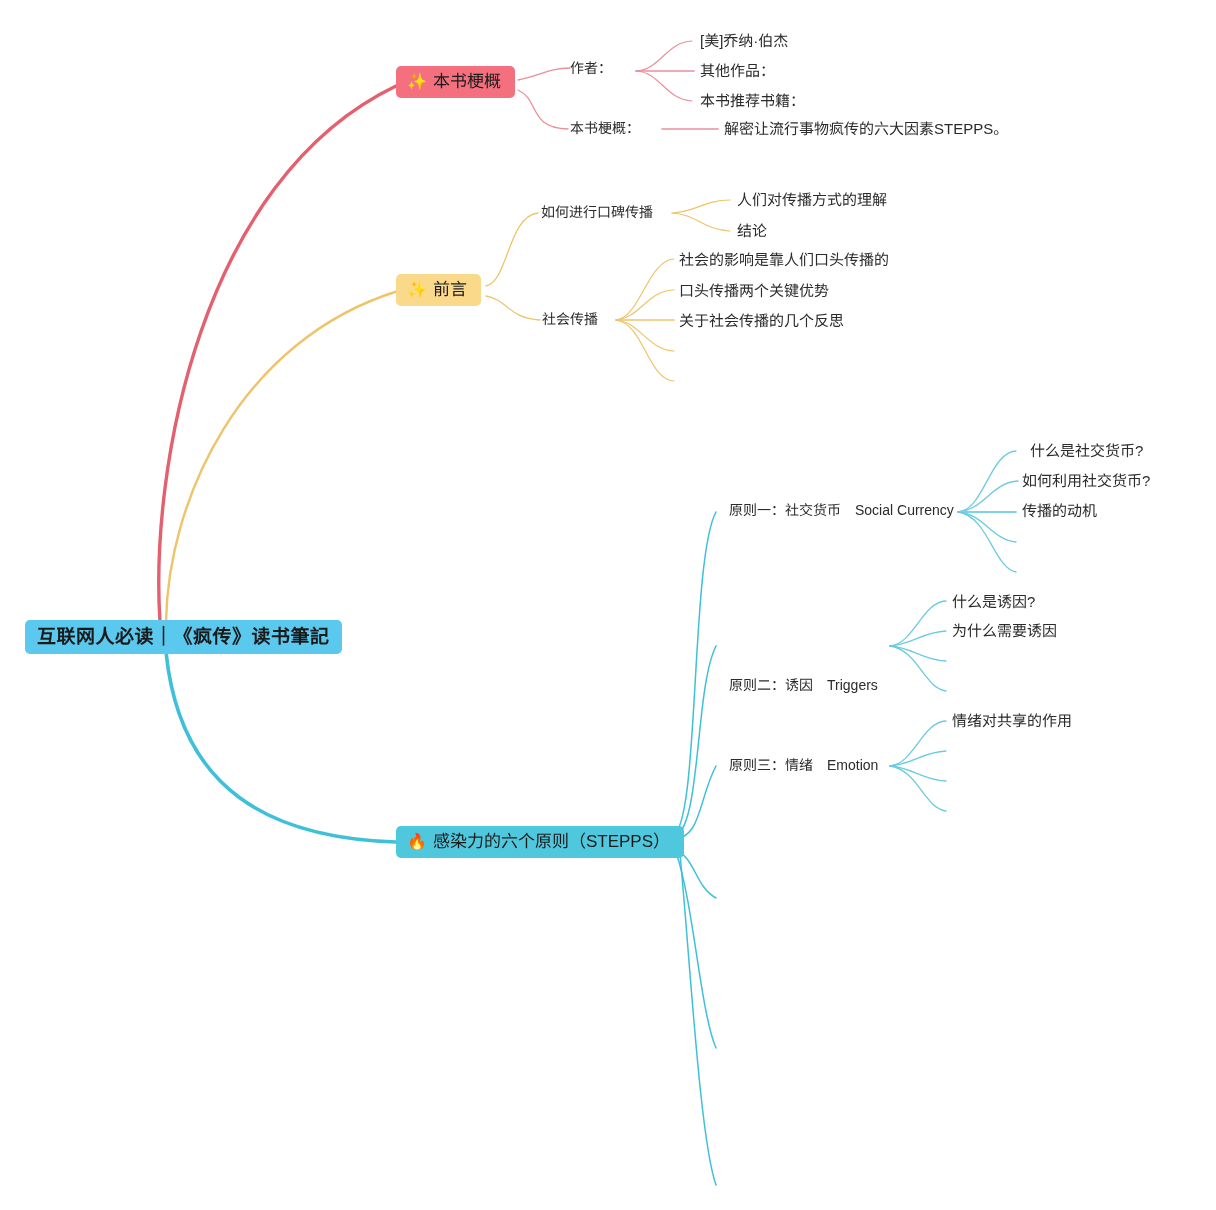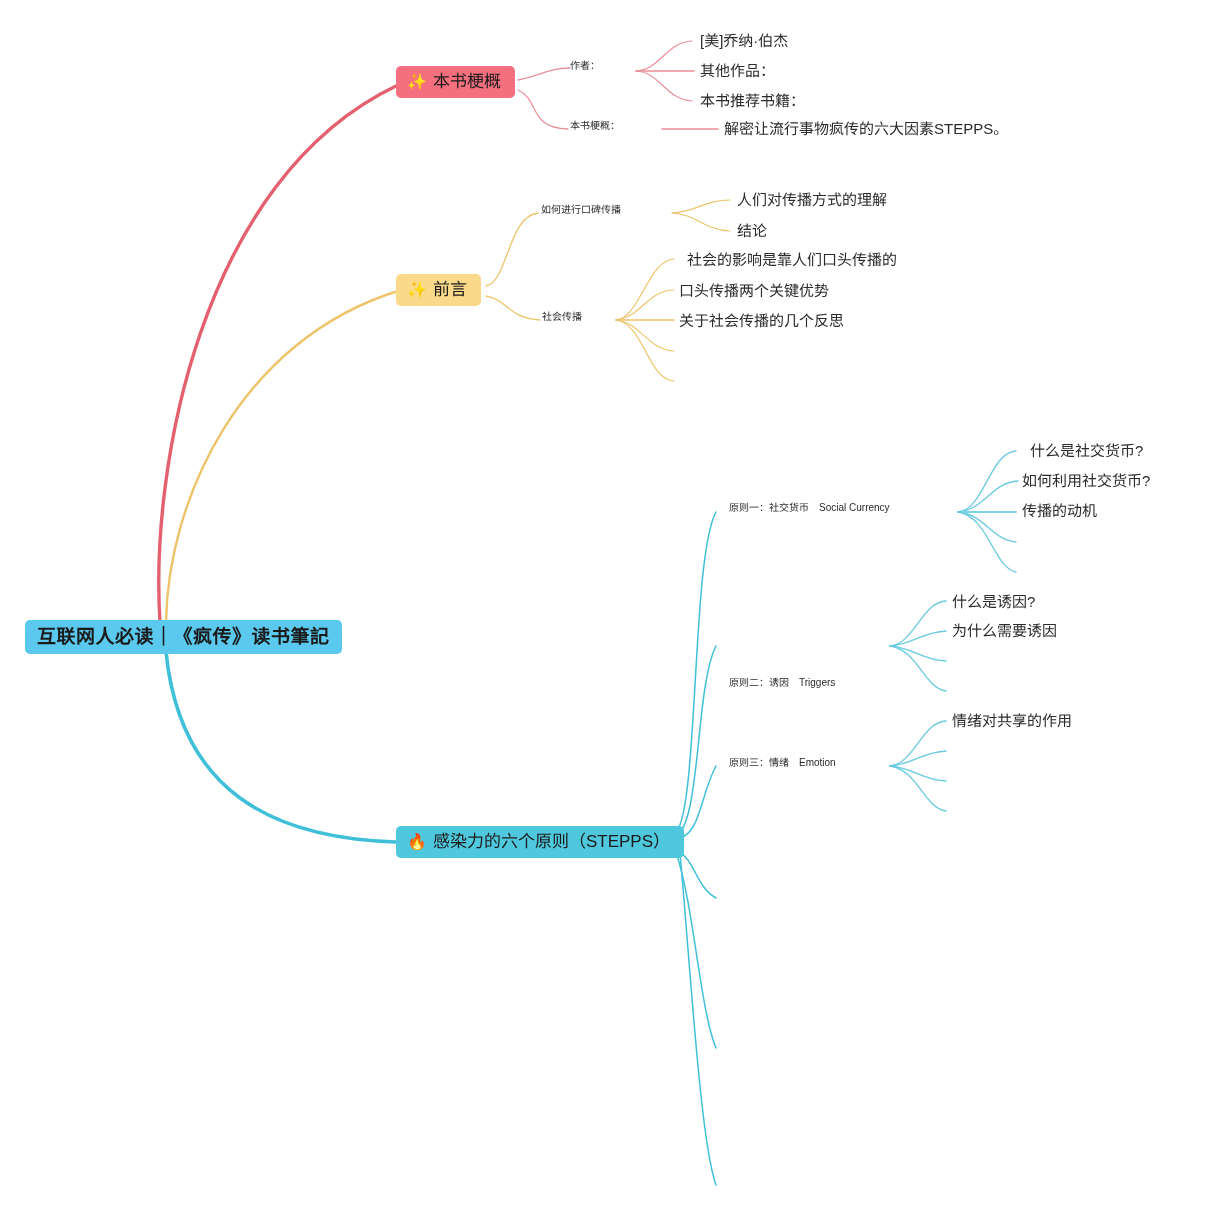--- a/index.html
+++ b/index.html
@@ -65,21 +65,21 @@
     line-height: 1;
     filter: saturate(1.2);
   }
 
   
   .text-node {
     font-size: 15px;
     color: #2b2b2b;
     background: transparent;
   }
-  .text-node.lvl2 { font-size: 10px; }
+  .text-node.lvl2 { font-size: 14px; }
   .text-node.lvl3 { font-size: 15px; }
 </style>
 </head>
 <body>
 
 <div id="canvas">
 
   <svg id="edges" viewBox="0 0 1216 1210" width="1216" height="1210" xmlns="http://www.w3.org/2000/svg">
 
     <path d="M 160 622 C 150 470 200 180 396 86" fill="none" stroke="#E4606F" stroke-width="3.4" stroke-linecap="round"></path>
@@ -173,21 +173,21 @@
   <div class="node text-node lvl3" style="left:737px; top:192px;">
     <span>人们对传播方式的理解</span>
   </div>
   <div class="node text-node lvl3" style="left:737px; top:223px;">
     <span>结论</span>
   </div>
 
   <div class="node text-node lvl2" style="left:542px; top:312px;">
     <span>社会传播</span>
   </div>
-  <div class="node text-node lvl3" style="left:679px; top:252px;margin-left:8px;">
+  <div class="node text-node lvl3" style="left:679px; top:252px;">
     <span>社会的影响是靠人们口头传播的</span>
   </div>
   <div class="node text-node lvl3" style="left:679px; top:283px;">
     <span>口头传播两个关键优势</span>
   </div>
   <div class="node text-node lvl3" style="left:679px; top:313px;">
     <span>关于社会传播的几个反思</span>
   </div>
 
   <div class="node topic-node teal" style="left:396px; top:826px;">

